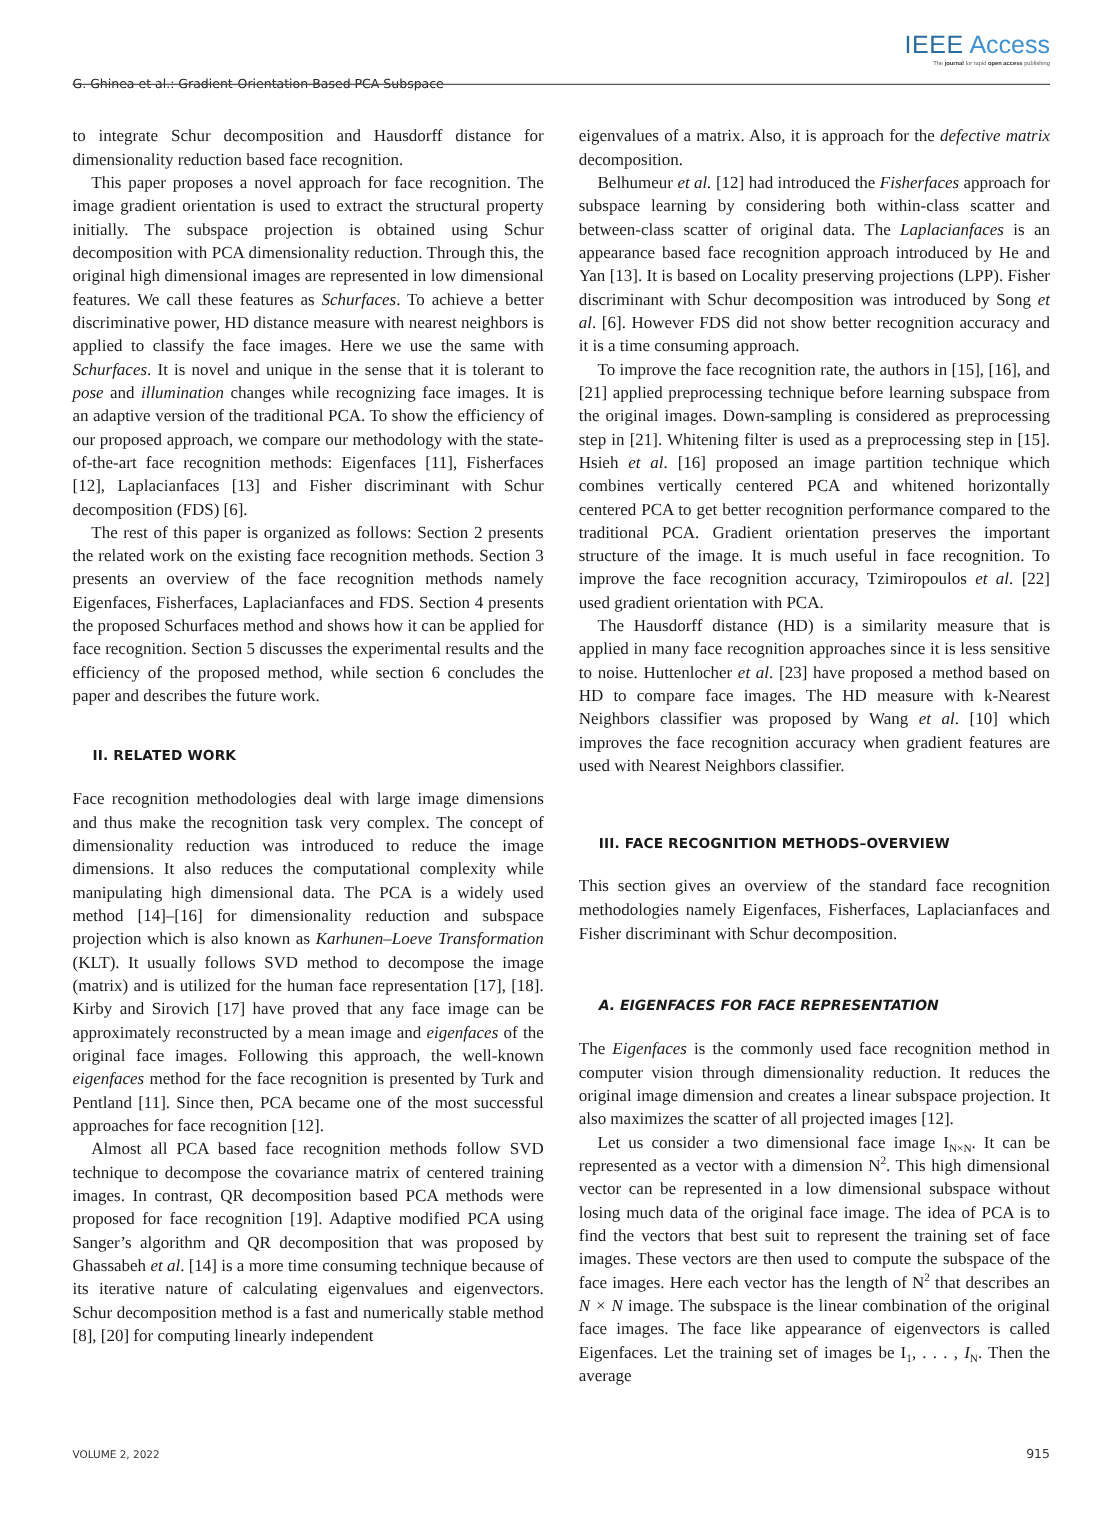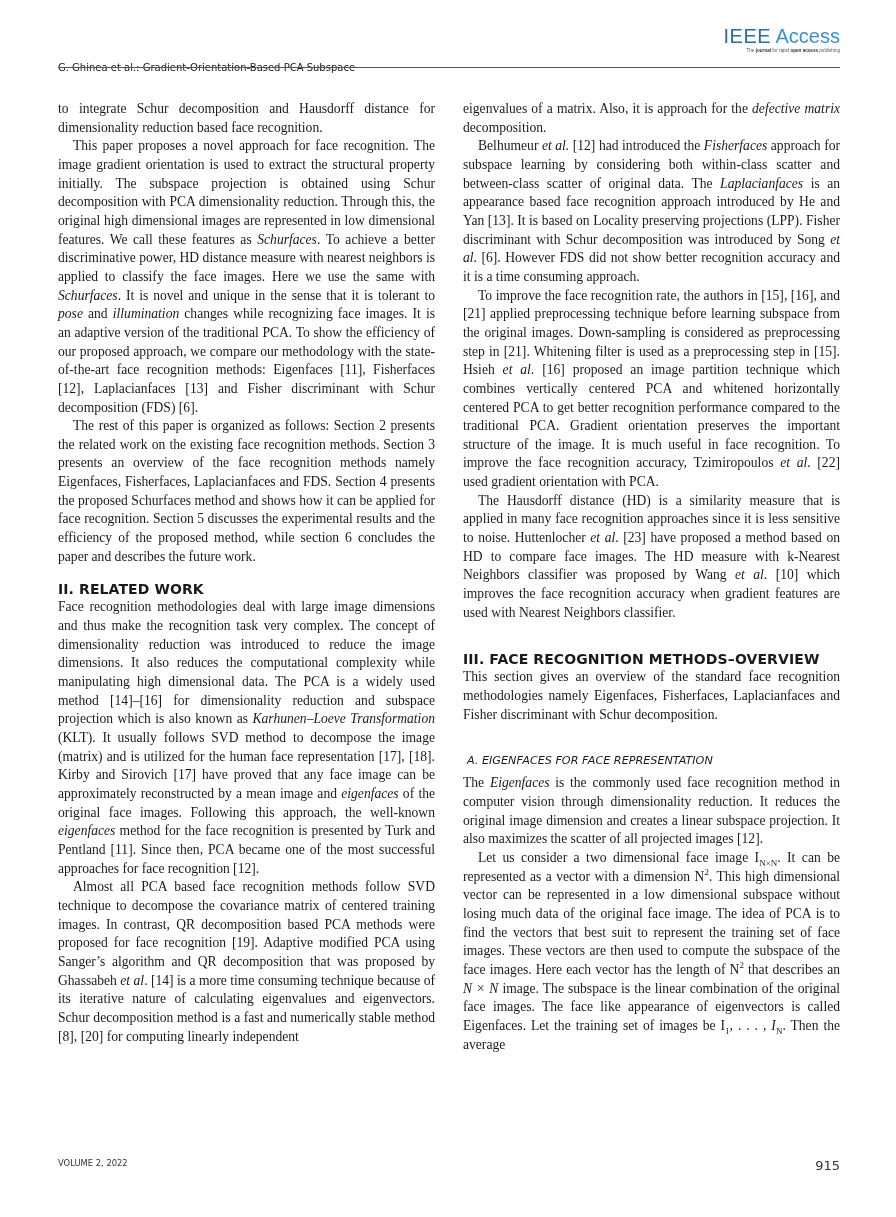--- a/index.html
+++ b/index.html
@@ -12,28 +12,28 @@
   .logo-access { color: #3d8fd0; font-weight: normal; }
   .logo-tag { font-family: "Liberation Sans", sans-serif; font-size: 4.6px; color: #555; margin-top: 2px; white-space: nowrap; }
   .logo-tag b { color: #333; }
   .header-rule { position: absolute; left: 0; top: 23px; width: 782px; height: 0; border-top: 1.2px solid #555; }
   .col { position: absolute; top: 100px; width: 377px; font-family: "Liberation Serif", serif; font-size: 13.6px; line-height: 18.65px; text-align: justify; }
   .col-left { left: 58px; }
   .col-right { left: 463px; }
   .col p { margin: 0; text-indent: 0; hyphens: manual; }
   .col p.indent { text-indent: 15px; }
   .col i { font-style: italic; }
-  .sec-head { font-family: "DejaVu Sans", sans-serif; font-weight: bold; font-size: 14px; line-height: 18px; letter-spacing: 0.1px; margin: 0; }
-  .sub-head { font-family: "DejaVu Sans", sans-serif; font-weight: normal; font-style: italic; font-size: 11.2px; line-height: 18px; margin: 4px; }
+  .sec-head { font-family: "DejaVu Sans", sans-serif; font-weight: bold; font-size: 11px; line-height: 18px; letter-spacing: 0.1px; margin: 16px; }
+  .sub-head { font-family: "DejaVu Sans", sans-serif; font-weight: bold; font-style: italic; font-size: 11.2px; line-height: 18px; margin: 16px; }
   .gap-sm { height: 14px; }
   .gap-md { height: 24px; }
   .gap-lg { height: 28px; }
   sub, sup { font-size: 9px; line-height: 0; }
   .footer-left { position: absolute; left: 58px; top: 1158px; font-family: "DejaVu Sans", sans-serif; font-size: 8.4px; color: #333; }
-  .footer-right { position: absolute; right: 56px; top: 1158px; font-family: "DejaVu Sans", sans-serif; font-size: 13px; color: #333; margin-left: 36px; }
+  .footer-right { position: absolute; right: 56px; top: 1158px; font-family: "DejaVu Sans", sans-serif; font-size: 10px; color: #333; margin-left: 36px; }
 </style>
 </head>
 <body>
 
 <div class="header">
   <div class="running-head">G. Ghinea et al.: Gradient-Orientation-Based PCA Subspace</div>
   <div class="logo">
     <div class="logo-main"><span class="logo-ieee">IEEE</span> <span class="logo-access">Access</span></div>
     <div class="logo-tag"><span>The </span><b>journal</b><span> for rapid </span><b>open access</b><span> publishing</span></div>
   </div>

